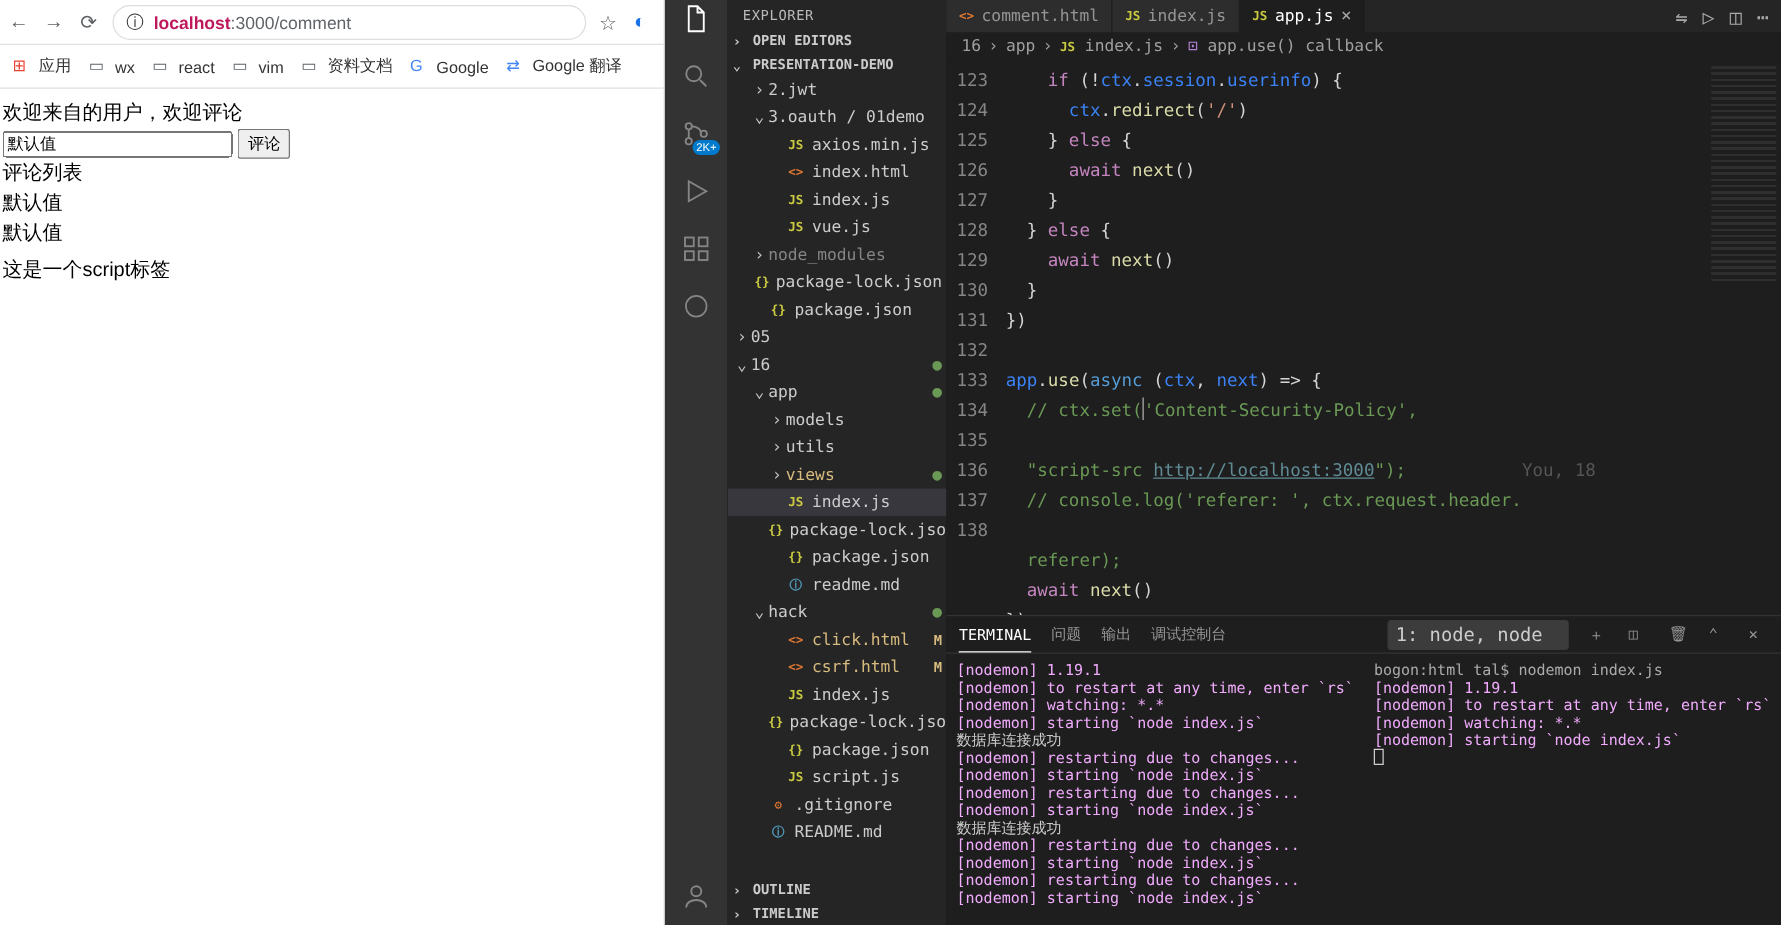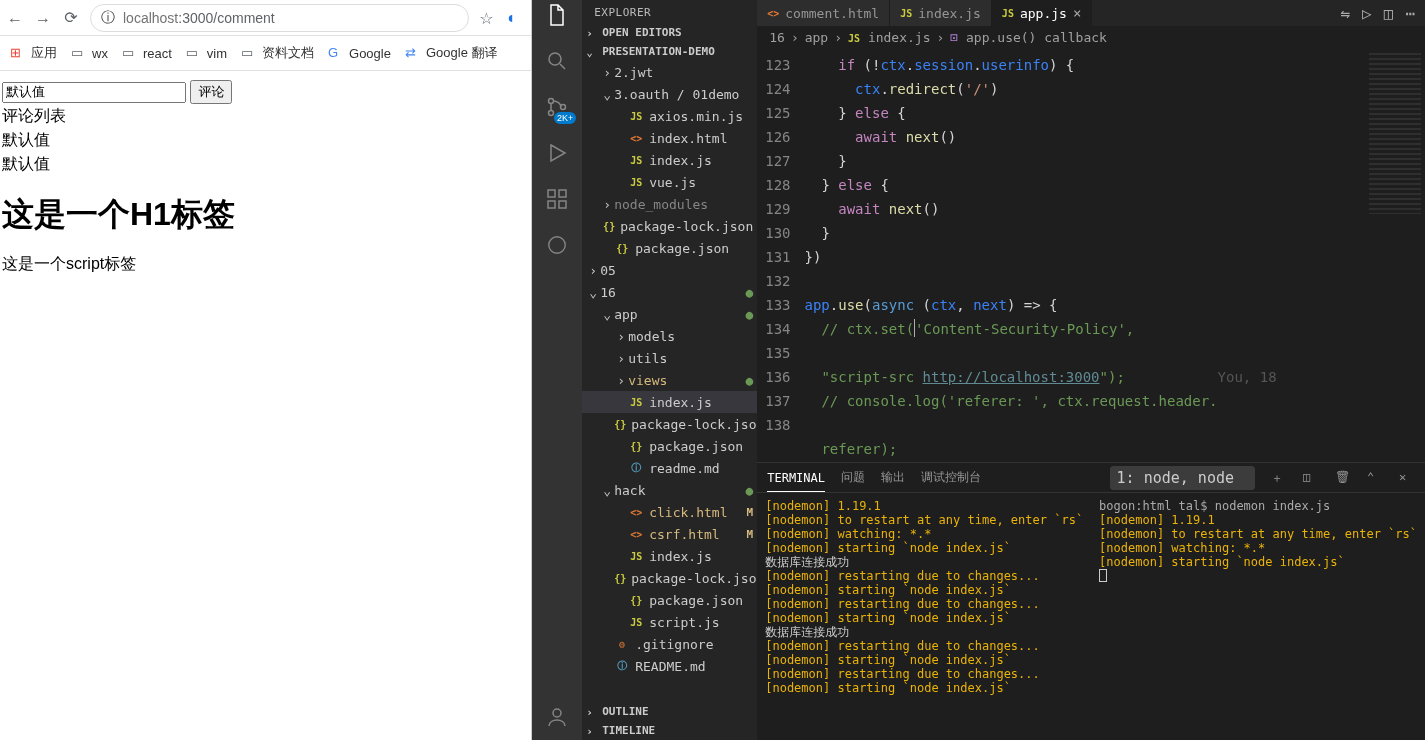--- a/index.html
+++ b/index.html
@@ -37,21 +37,21 @@
   height: 28px;
   display: flex;
   align-items: center;
   gap: 8px;
   padding: 0 10px;
   border: 1px solid #ddd;
   border-radius: 14px;
   font-size: 14px;
   color: #333;
 }
-.addr-bar .addr-host { color: #737373; }
+.addr-bar .addr-host { color: #be185d; font-weight: bold; }
 .addr-bar .addr-path { color: #5f6368; }
 .star-ic, .ext-ic { width: 18px; height: 18px; color:#5f6368; }
 .bookmarks {
   height: 35px;
   display: flex;
   align-items: center;
   gap: 14px;
   padding: 0 10px;
   border-bottom: 1px solid #e0e0e0;
   font-size: 13px;
@@ -229,21 +229,21 @@
   position:relative;
 }
 .minimap::before{
   content:"";position:absolute;inset:4px 4px 60% 4px;
   background:repeating-linear-gradient(#3a3a3a 0 2px, transparent 2px 5px);
   opacity:.6;
 }
 
 
 .terminal-panel {
-  height: 278px;
+  height: 248px;
   background:#1e1e1e;
   border-top:1px solid #333;
   display:flex;
   flex-direction:column;
 }
 .term-tabs {
   display:flex;align-items:center;
   height:30px;
   padding:0 10px;
   gap:16px;
@@ -258,21 +258,21 @@
   background:#3c3c3c;border:1px solid #3c3c3c;color:#ccc;
   font-size:15px;padding:2px 20px 2px 6px;border-radius:3px;
   cursor:pointer;
 }
 .term-tabs .tic{width:16px;height:16px;cursor:pointer;}
 .term-body{
   flex:1;display:flex;overflow:hidden;
   font-size:12px;line-height:14px;
 }
 .term-col{flex:1;padding:6px 8px;overflow:hidden;white-space:pre;}
-.t-nodemon{color:#eab308;} .t-white{color:#ccc;} .t-prompt{color:#aaa;}
+.t-nodemon{color:#f0abfc;} .t-white{color:#ccc;} .t-prompt{color:#aaa;}
 .cursor-block{display:inline-block;width:8px;height:13px;border:1px solid #ccc;}
 </style>
 </head>
 <body>
 
 <div class="browser">
   <div class="browser-toolbar">
     <span class="nav-icon">←</span>
     <span class="nav-icon">→</span>
     <span class="nav-icon">⟳</span>
@@ -309,30 +309,30 @@
       <div class="bm-item">
         <span class="bm-icon" style="color:#4285f4">G</span>
         <span>Google</span>
       </div>
       <div class="bm-item">
         <span class="bm-icon" style="color:#4285f4">⇄</span>
         <span>Google 翻译</span>
       </div>
     </div>
   <div class="page-body">
+    <div>欢迎来自的用户，欢迎评论</div>
     <div>
       <input type="text" value="默认值" style="">
       <button>评论</button>
     </div>
     <div>评论列表</div>
     <div id="comment-list">
         <div>默认值</div>
         <div>默认值</div>
       </div>
-    <h1>这是一个H1标签</h1>
     <div style="margin-top:6px;">这是一个script标签</div>
   </div>
 </div>
 
 <div class="vscode">
   <div class="vs-top">
 
     <div class="activity-bar">
       <div class="act-ic active">
           <svg viewBox="0 0 24 24" width="24" height="24" fill="none" stroke="currentColor" stroke-width="1.5">

